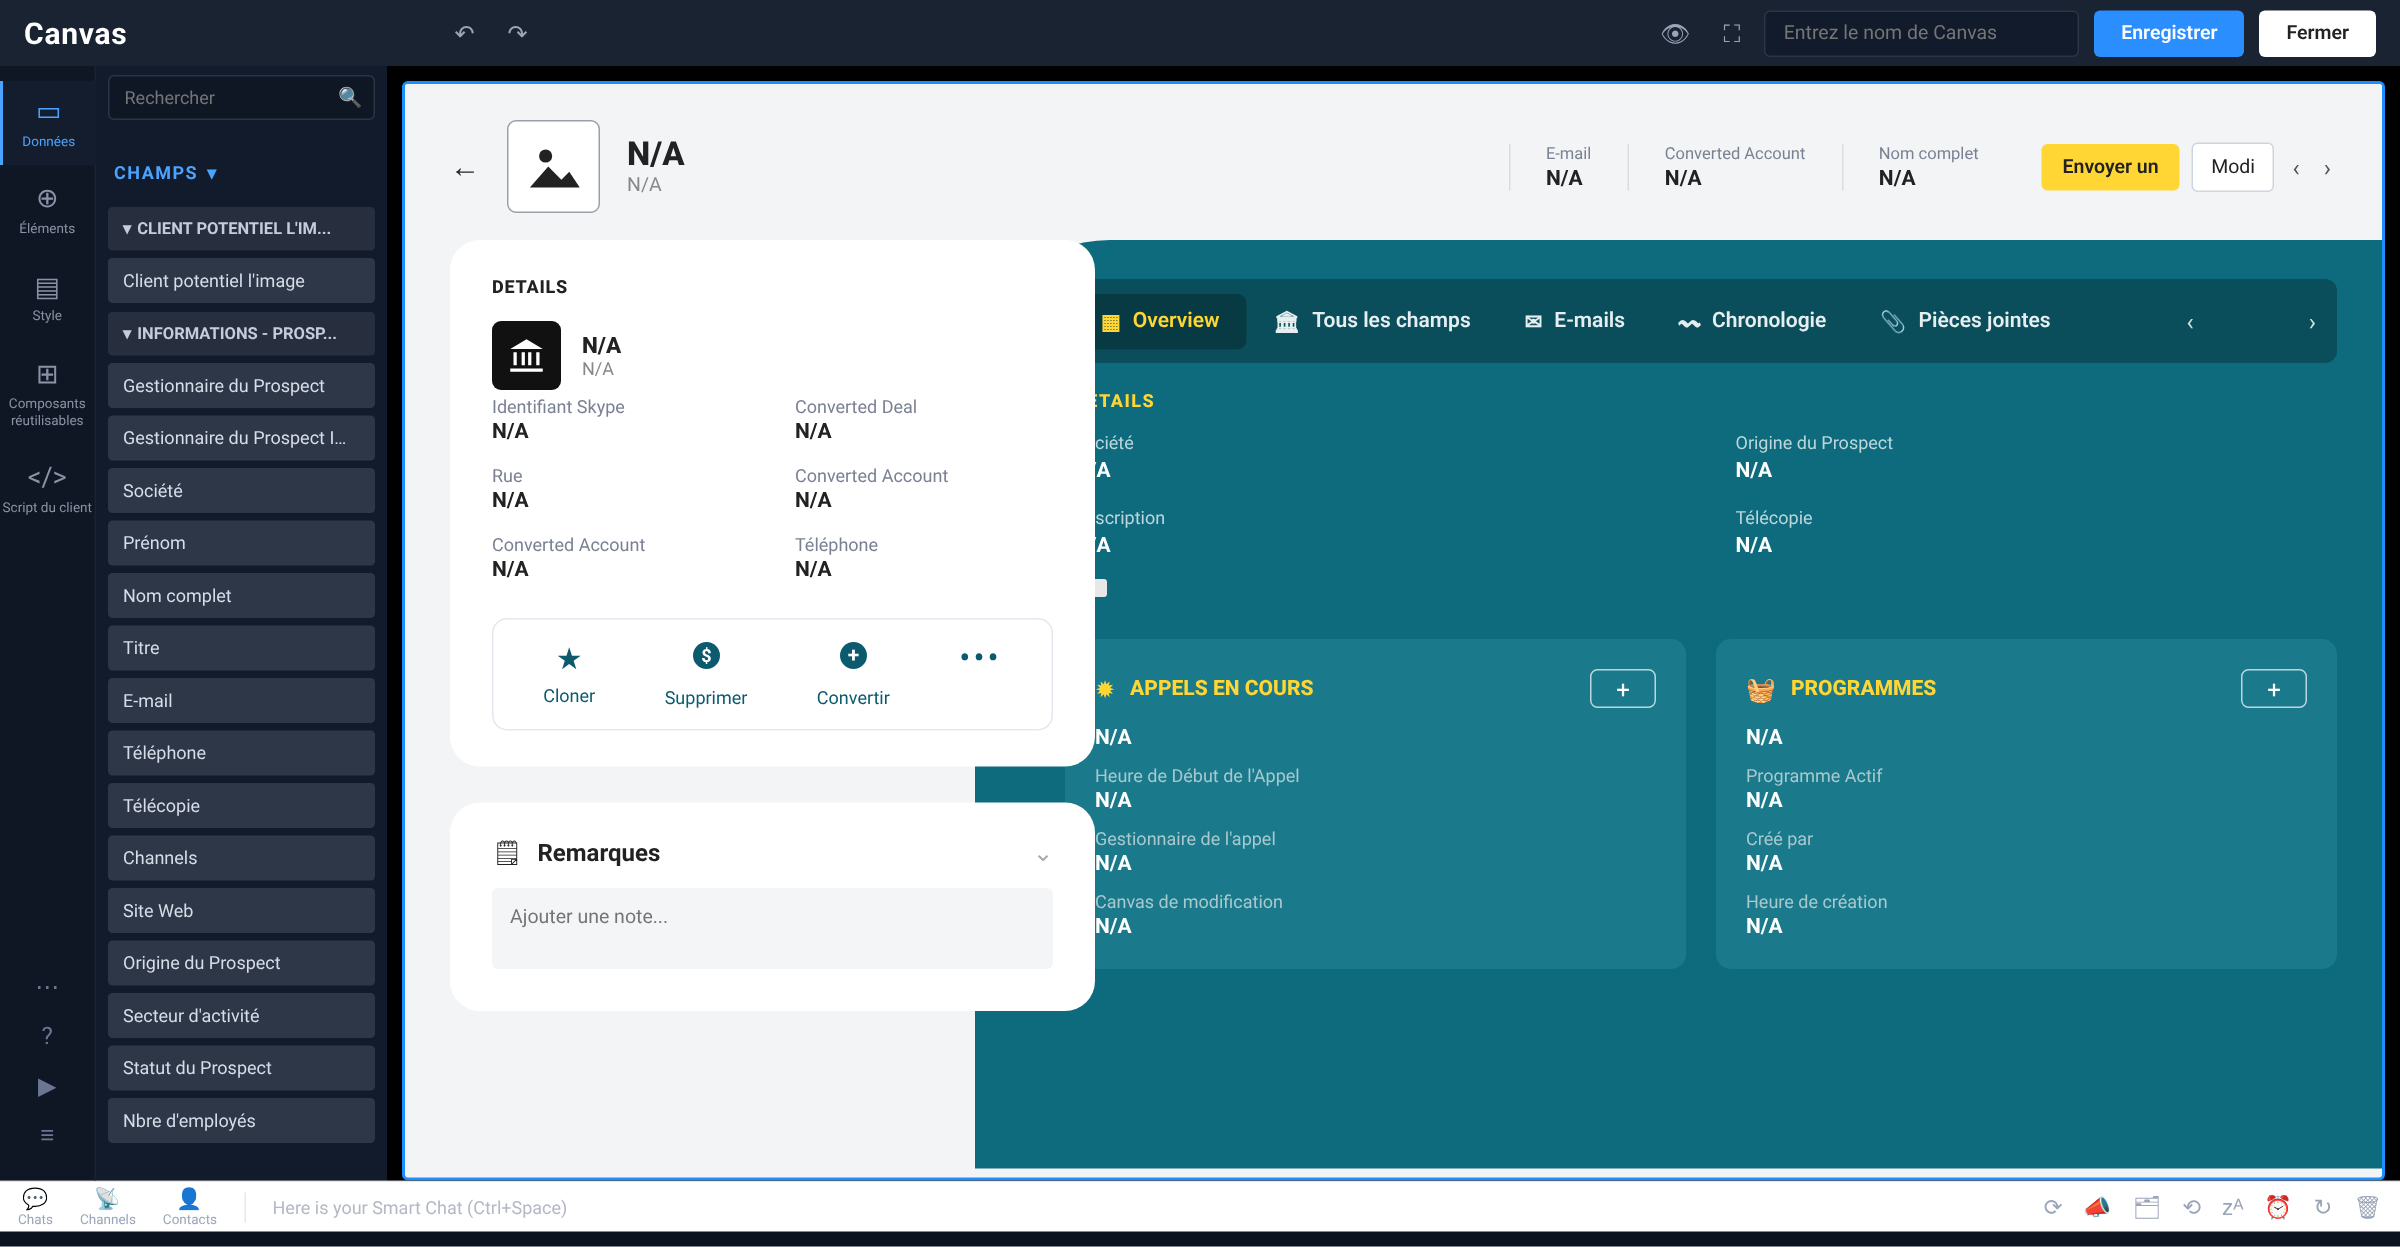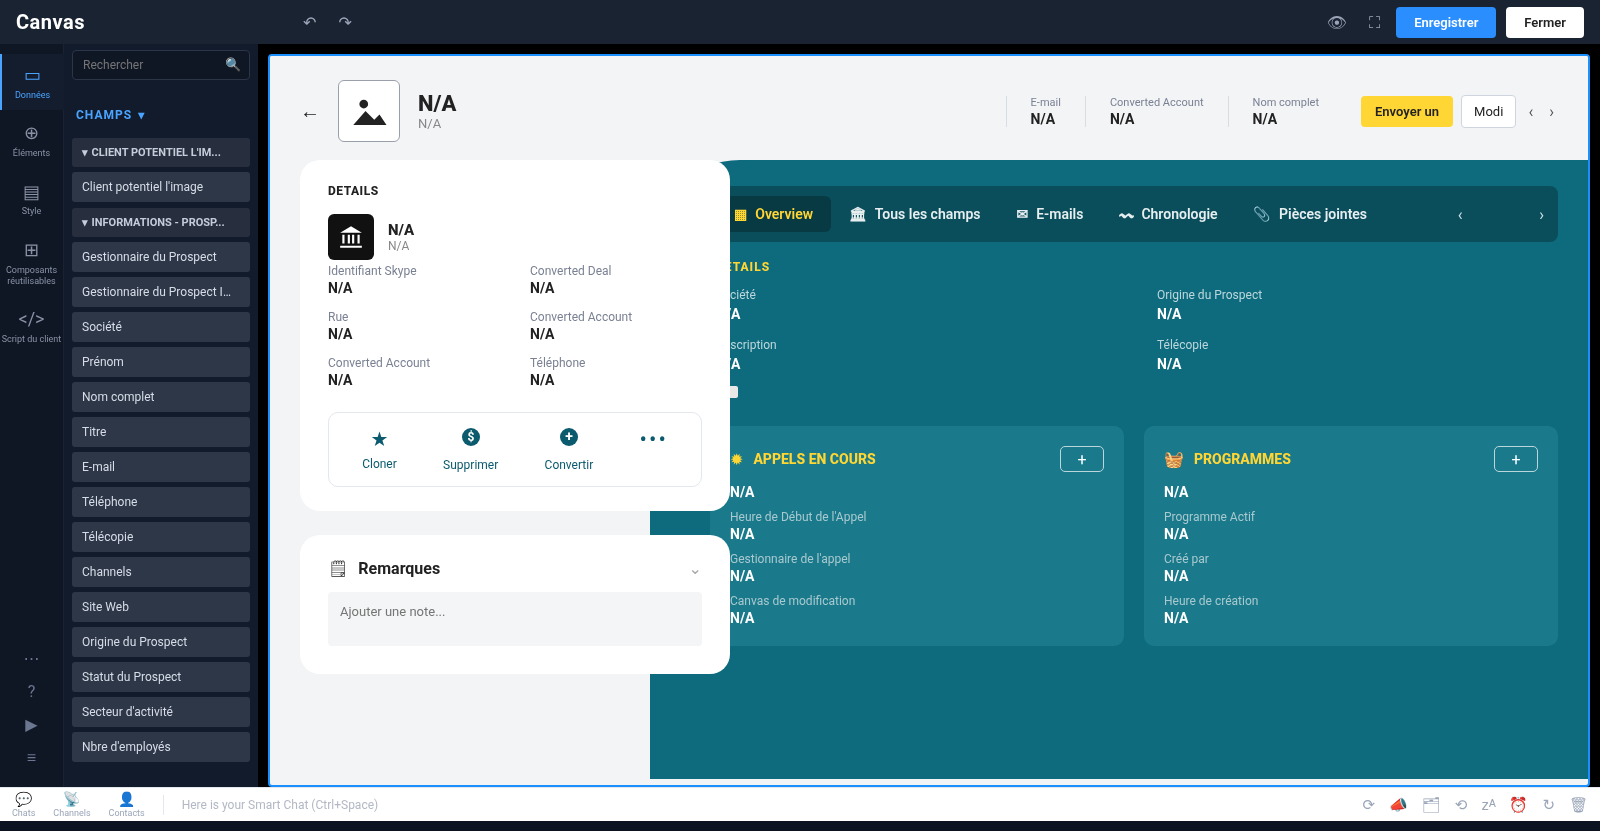--- a/index.html
+++ b/index.html
@@ -120,20 +120,21 @@
   <div class="logo">
       <span>Canvas</span>
     </div>
   <div class="topbar-actions">
     <span class="topbar-icon">↶</span>
     <span class="topbar-icon">↷</span>
   </div>
   <div class="topbar-right">
     <span class="topbar-icon">👁</span>
     <span class="topbar-icon">⛶</span>
+    <input class="topbar-input" placeholder="Entrez le nom de Canvas" style="">
     <button class="btn-primary">Enregistrer</button>
     <button class="btn-light">Fermer</button>
   </div>
 </div>
 
 <div class="main">
 
   <div class="iconrail">
     <div class="rail-item active">
         <span class="ic">▭</span>
@@ -188,22 +189,22 @@
     <div class="field-item">Société</div>
     <div class="field-item">Prénom</div>
     <div class="field-item">Nom complet</div>
     <div class="field-item">Titre</div>
     <div class="field-item">E-mail</div>
     <div class="field-item">Téléphone</div>
     <div class="field-item">Télécopie</div>
     <div class="field-item">Channels</div>
     <div class="field-item">Site Web</div>
     <div class="field-item">Origine du Prospect</div>
+    <div class="field-item">Secteur d'activité</div>
     <div class="field-item">Statut du Prospect</div>
-    <div class="field-item">Secteur d'activité</div>
     <div class="field-item">Nbre d'employés</div>
   </div>
 
   <div class="canvas-wrap">
     <div class="canvas">
 
       <div class="rec-header">
         <span class="back-ic">←</span>
         <div class="avatar-box">
           <svg viewBox="0 0 24 24">

